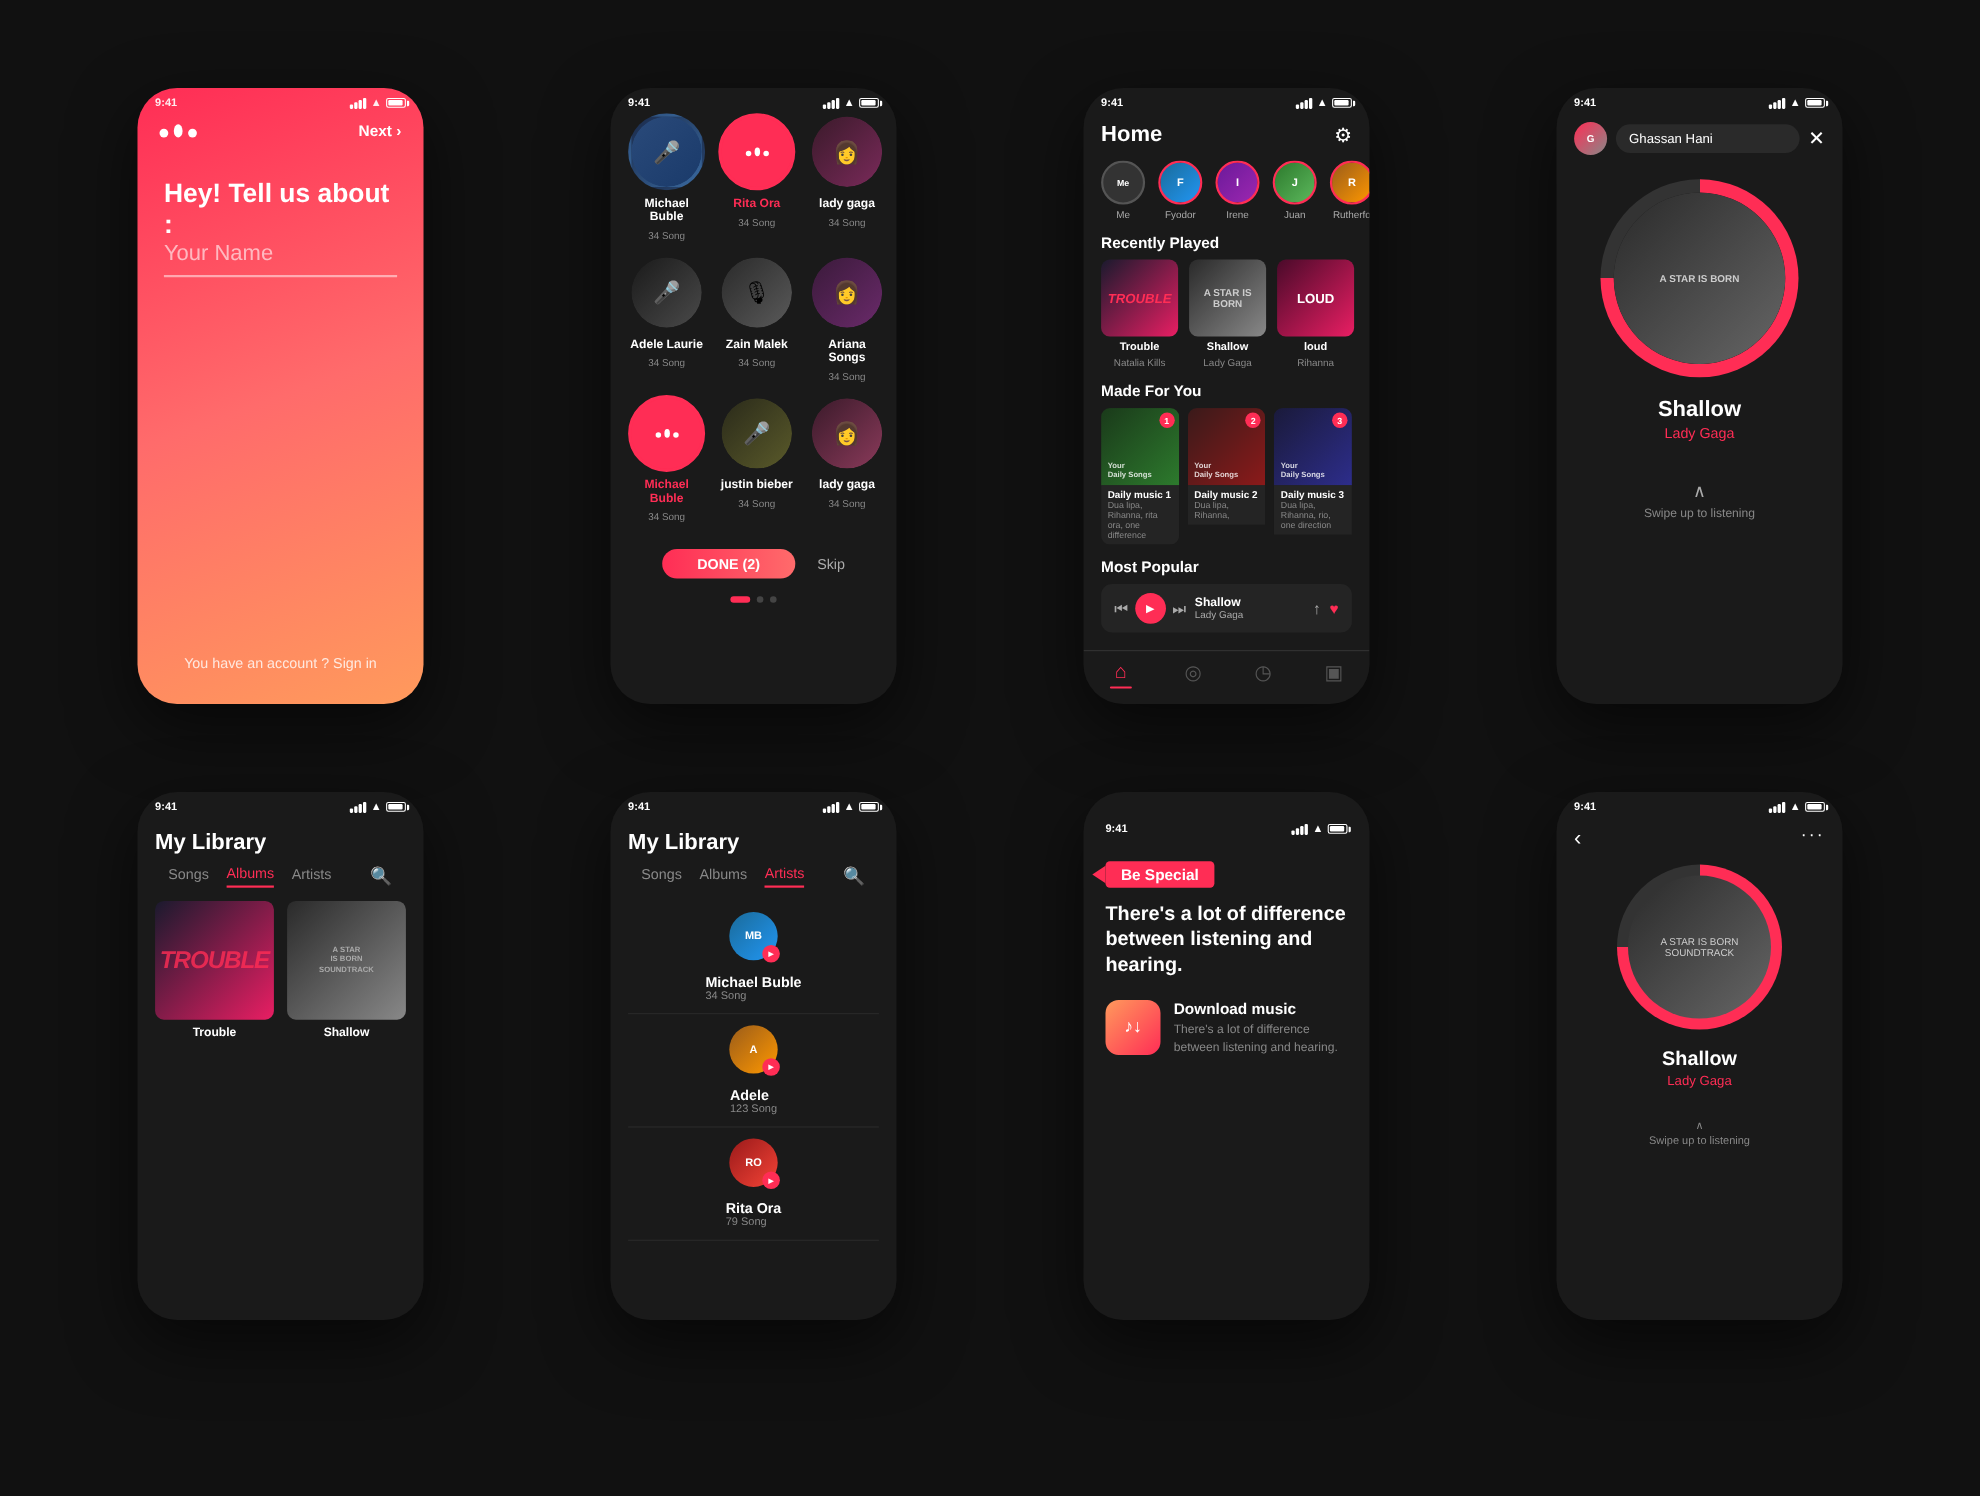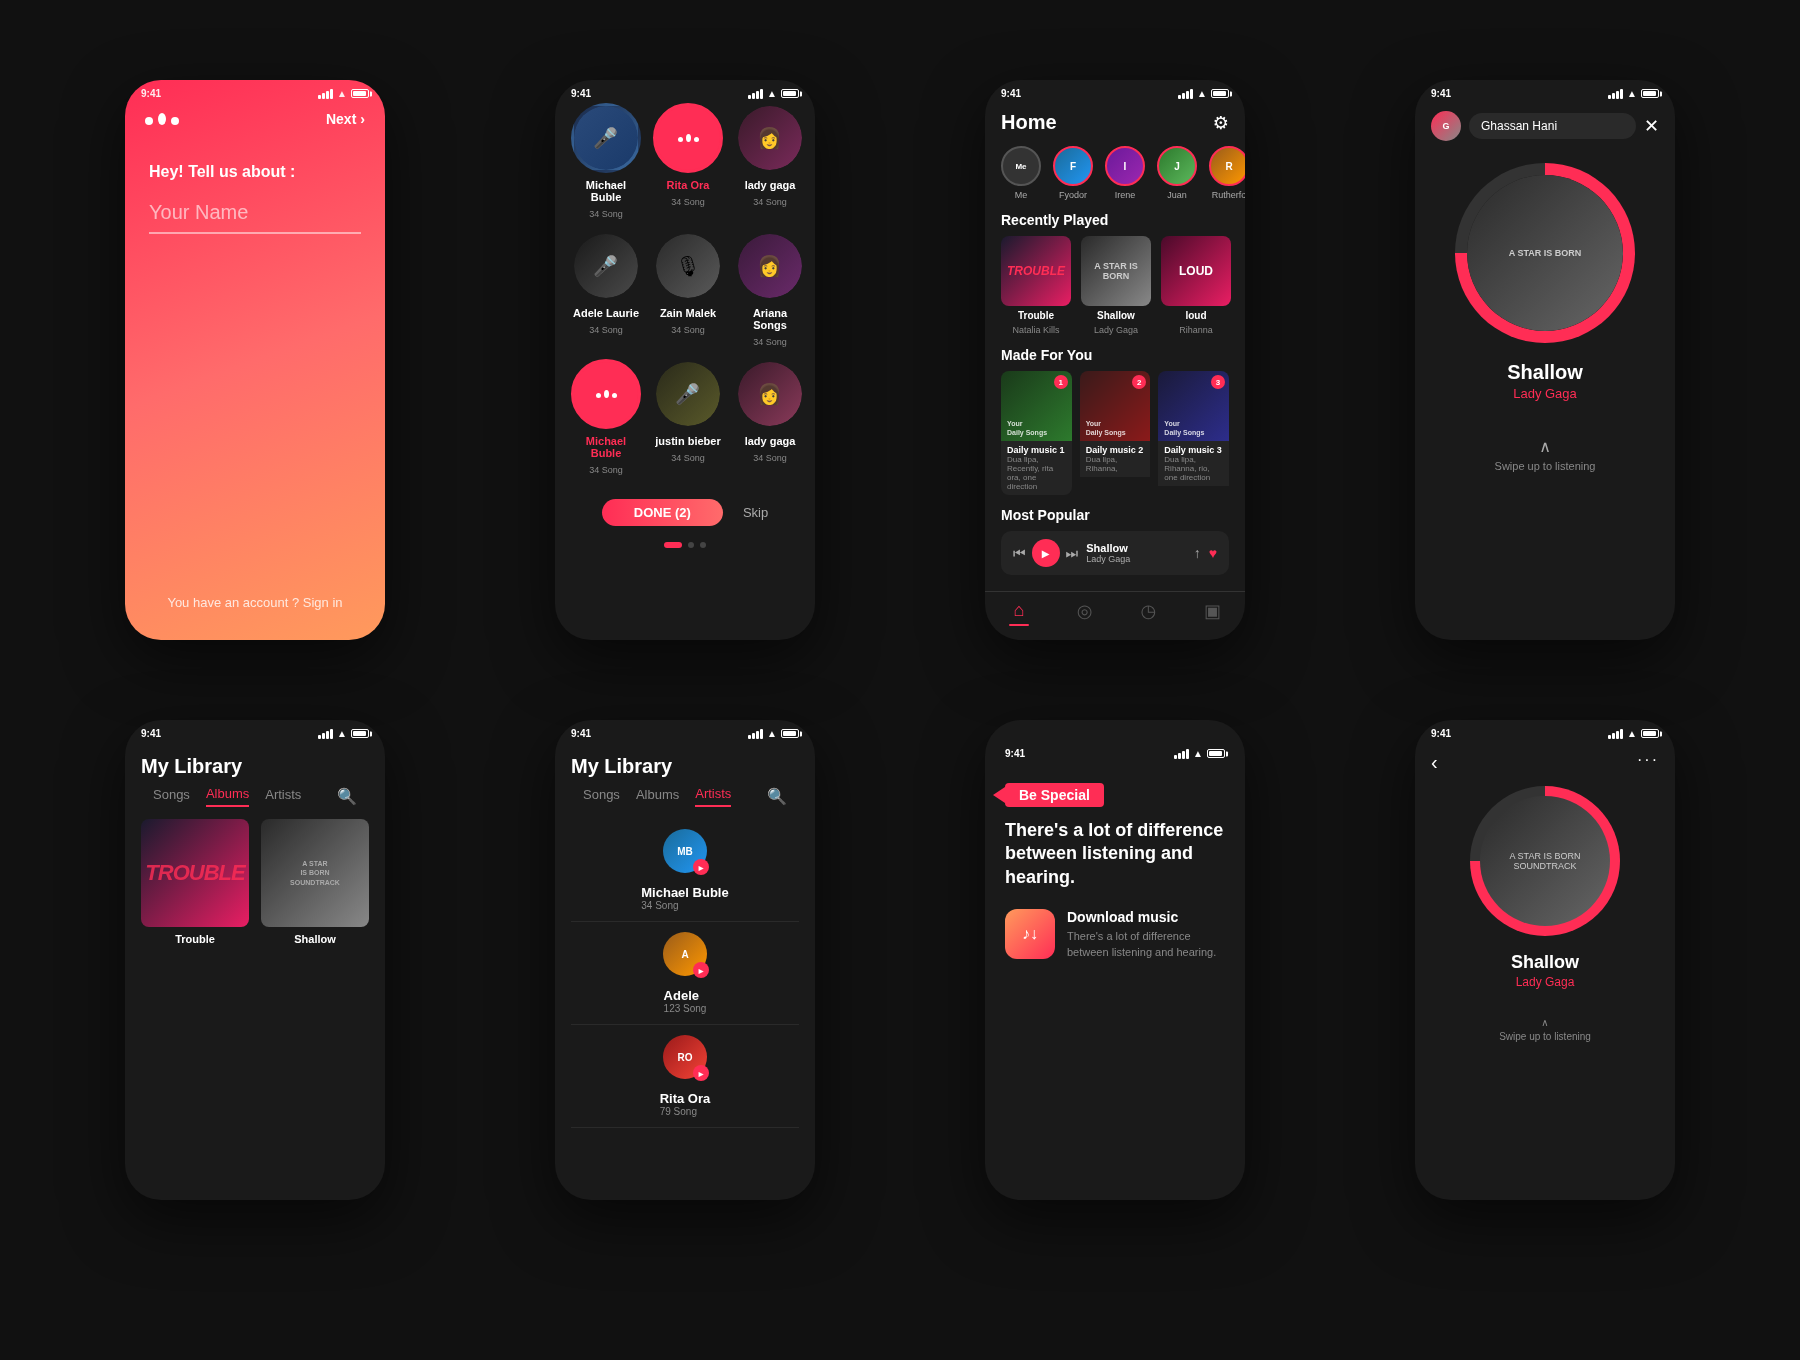--- a/index.html
+++ b/index.html
@@ -108,24 +108,23 @@
       font-weight: 600;
       display: flex;
       align-items: center;
       gap: 4px;
       cursor: pointer;
     }
     .onboarding-content {
       padding: 20px 24px;
     }
     .onboarding-title {
-      font-size: 16px;
+      font-size: 24px;
       font-weight: 700;
       color: #fff;
-      margin-bottom: 20px;
     }
     .name-input-area {
       border-bottom: 2px solid rgba(255,255,255,0.5);
       padding-bottom: 8px;
       margin-bottom: 30px;
     }
     .name-input-placeholder {
       font-size: 20px;
       color: rgba(255,255,255,0.6);
     }
@@ -1027,21 +1026,21 @@
 
       <div class="section-title">Made For You</div>
       <div class="made-for-you">
         <div class="daily-card">
           <div class="daily-card-bg green">
             <div class="daily-badge">1</div>
             <div class="daily-label-overlay">Your<br>Daily Songs</div>
           </div>
           <div class="daily-info">
             <div class="daily-title">Daily music 1</div>
-            <div class="daily-artists">Dua lipa, Recently, rita ora, one direction</div>
+            <div class="daily-artists">Dua lipa, Rihanna, rita ora, one difference</div>
           </div>
         </div>
         <div class="daily-card">
           <div class="daily-card-bg red">
             <div class="daily-badge">2</div>
             <div class="daily-label-overlay">Your<br>Daily Songs</div>
           </div>
           <div class="daily-info">
             <div class="daily-title">Daily music 2</div>
             <div class="daily-artists">Dua lipa, Rihanna,</div>

